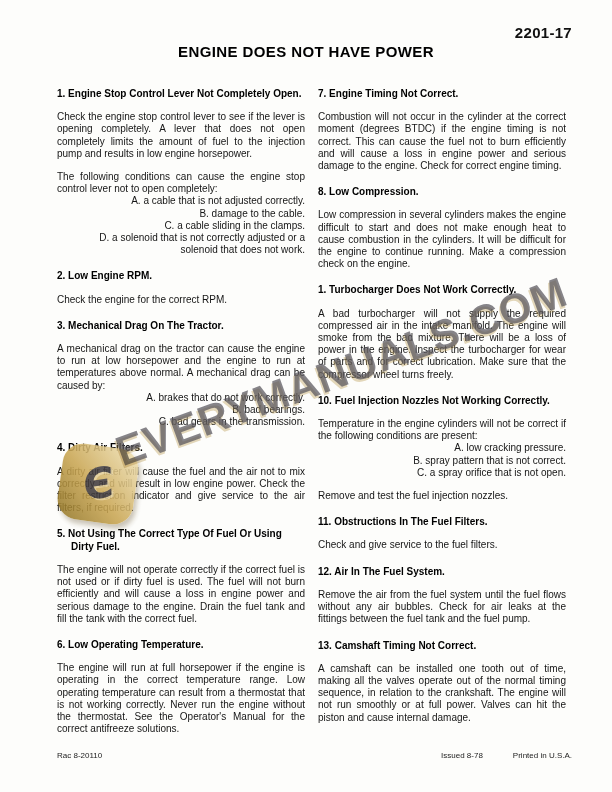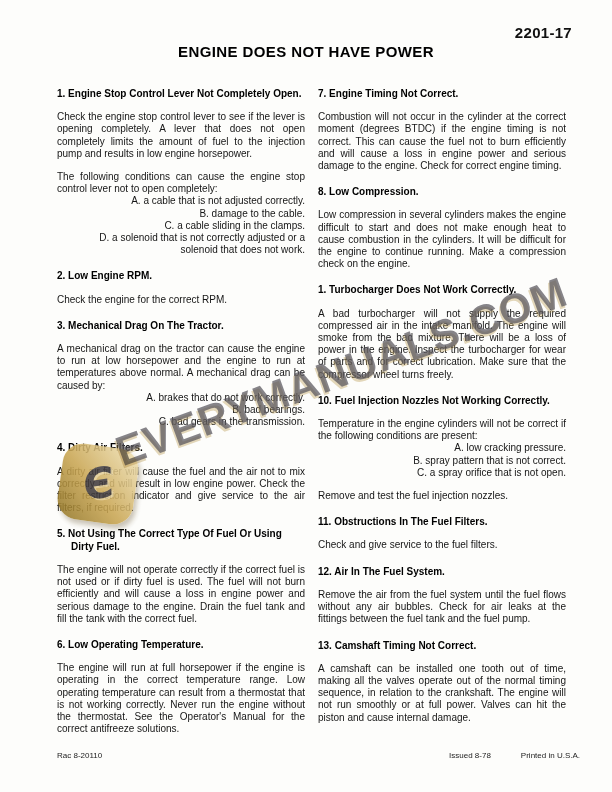--- a/index.html
+++ b/index.html
@@ -23,21 +23,21 @@
   .column{width:248px;font-size:10px;line-height:12.2px;text-align:justify;}
   .section h3{
     font-size:10px;line-height:12.2px;font-weight:bold;color:#000;
     margin:14px 0 0 0;padding-left:14px;text-indent:-14px;text-align:left;
   }
   .column .section:first-child h3{margin-top:2px;}
   .block-p{margin:11px 0 0 0;}
   .block-list{margin:0 0 0 13px;padding:0;}
   .block-list .li{padding-left:14px;text-indent:-14px;text-align:right;}
   .footer{
-    position:absolute;top:751px;left:57px;right:32px;
+    position:absolute;top:751px;left:57px;right:40px;
     font-size:8px;color:#222;display:flex;justify-content:space-between;align-items:baseline;
   }
   .footer-right{display:flex;gap:30px;}
   
   .watermark{position:absolute;inset:0;pointer-events:none;z-index:5;}
   .wm-logo{
     position:absolute;left:60px;top:446px;width:76px;height:76px;
     border-radius:20px;transform:rotate(8deg);
     background:linear-gradient(45deg,#8f7222 0%,#c9a653 45%,#f2e4ba 100%);
     opacity:.88;box-shadow:3px 4px 5px rgba(90,70,30,.35);

